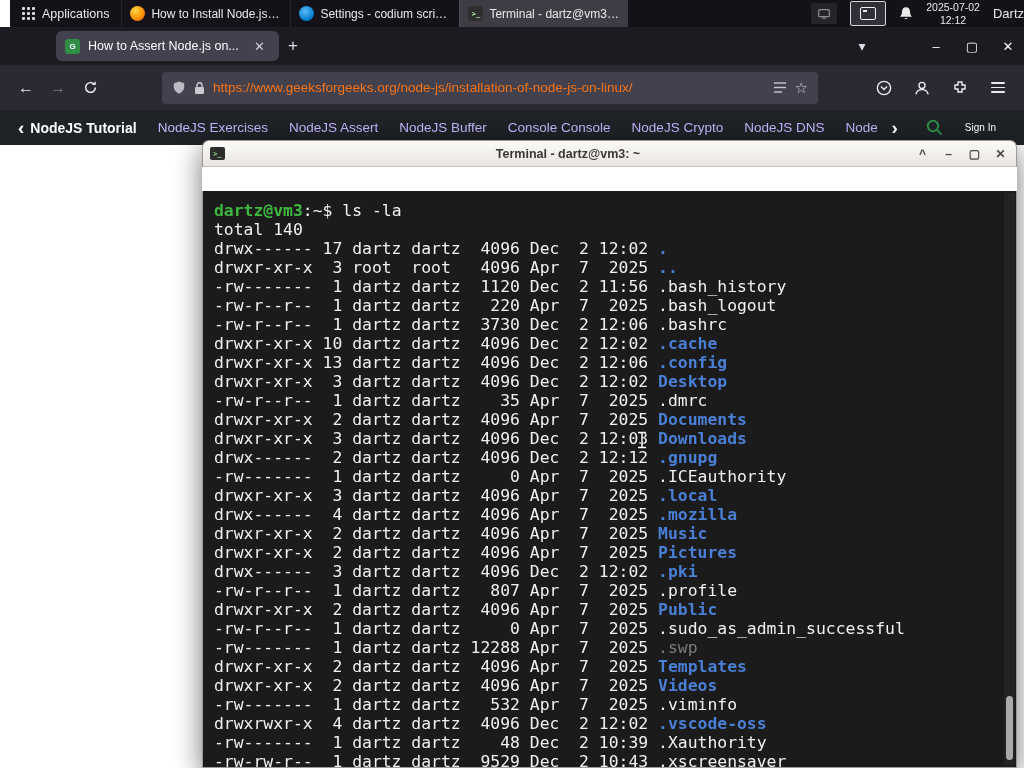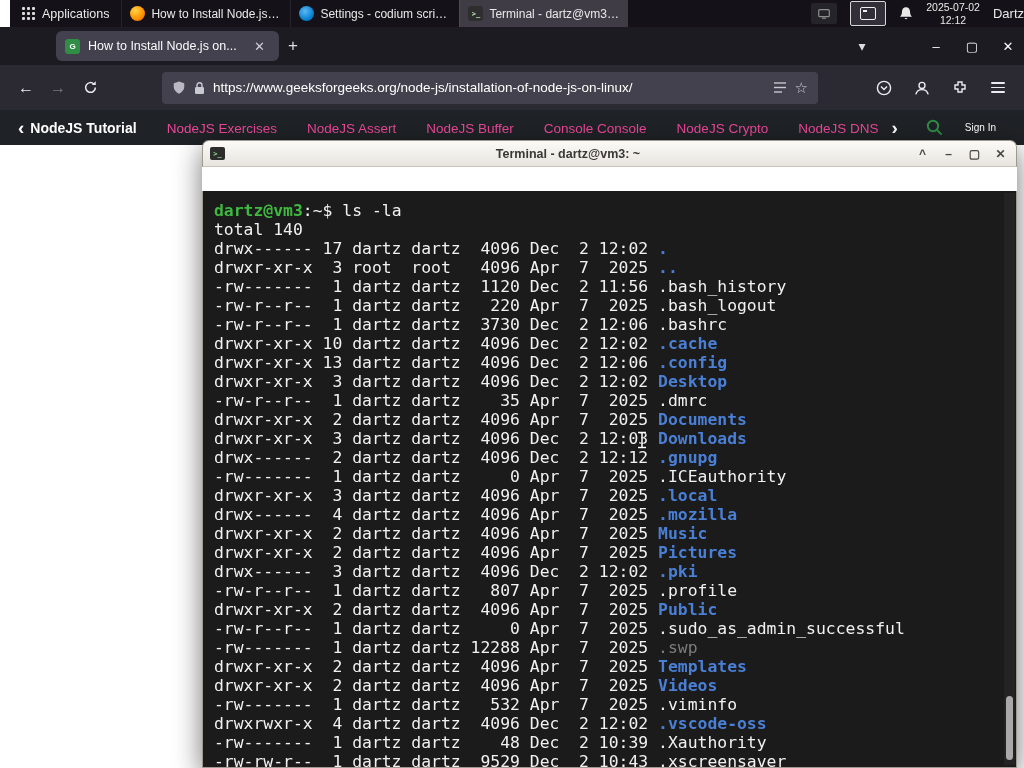--- a/index.html
+++ b/index.html
@@ -44,31 +44,31 @@
   #tab-close{width:16px;font-size:13px;color:#d0d0d8;}
   #win-ctrl{position:absolute;right:8px;top:0;height:38px;display:flex;align-items:center;gap:20px;}
   #tabs-chevron{position:absolute;right:148px;top:5px;}
   .wc{color:#fbfbfe;font-size:13px;width:16px;text-align:center;}
 
   #navbar{height:45px;background:#2b2a33;display:flex;align-items:center;padding:0 10px;}
   .navic{width:32px;height:32px;color:#eaeaf0;font-size:16px;display:flex;align-items:center;justify-content:center;}
   .dim{opacity:.38;}
   #urlbar{margin-left:56px;width:636px;height:32px;background:#42414d;border-radius:4px;
           display:flex;align-items:center;gap:8px;padding:0 10px;color:#d3d3dc;font-size:13.5px;}
-  #url-text{flex:1;overflow:hidden;white-space:nowrap;text-overflow:ellipsis;color:#ffffff;}
+  #url-text{flex:1;overflow:hidden;white-space:nowrap;text-overflow:ellipsis;color:#f97316;}
   #nav-right{margin-left:auto;display:flex;align-items:center;gap:6px;}
   .burger{display:flex;flex-direction:column;gap:3px;}
   .burger i{width:14px;height:1.8px;background:#eaeaf0;border-radius:1px;}
   svg.ic{display:block;}
 
   #gfg-header{height:35px;background:#1f2226;display:flex;align-items:center;color:#e9ecef;
               padding:0 12px;font-size:13.5px;}
   .gfg-chev{font-size:19px;font-weight:bold;color:#fff;padding:0 6px;line-height:1;}
-  #gfg-links{display:flex;align-items:flex-end;gap:30px;overflow:hidden;white-space:nowrap;flex:1;}
-  .gfg-link{color:#ec4899;}
+  #gfg-links{display:flex;align-items:flex-start;gap:21px;overflow:hidden;white-space:nowrap;flex:1;}
+  .gfg-link{color:#c4b5fd;}
   .gfg-link.active{color:#fff;font-weight:bold;font-size:14px;}
   #gfg-right{display:flex;align-items:center;gap:22px;padding-right:16px;}
   #signin{color:#fff;font-size:10px;}
   #page-body{height:calc(741px - 118px);background:#fff;}
 
   
   #terminal{position:absolute;left:202px;top:140px;width:815px;height:628px;z-index:40;
             box-shadow:0 8px 28px rgba(0,0,0,.55);border-radius:7px 7px 0 0;}
   #term-title{height:25px;background:linear-gradient(#fbfaf7,#e8e5df);border:1px solid #9f9a91;
               border-bottom:1px solid #c9c5bd;border-radius:7px 7px 0 0;display:flex;align-items:center;
@@ -145,21 +145,21 @@
         <span>12:12</span>
       </div>
       <span class="user-name">Dartz</span>
     </div>
   </header>
 
   <div id="browser">
     <div id="tabbar">
       <div class="tab">
         <span class="favicon">G</span>
-        <span class="ttitle">How to Install Node.js on...</span>
+        <span class="ttitle">How to Assert Node.js on...</span>
         <span id="tab-close">✕</span>
       </div>
       <div class="icon-btn" style="font-size:17px;">+</div>
       <div class="icon-btn" id="tabs-chevron">▾</div>
       <div id="win-ctrl">
         <span class="wc">–</span>
         <span class="wc">▢</span>
         <span class="wc">✕</span>
       </div>
     </div>

